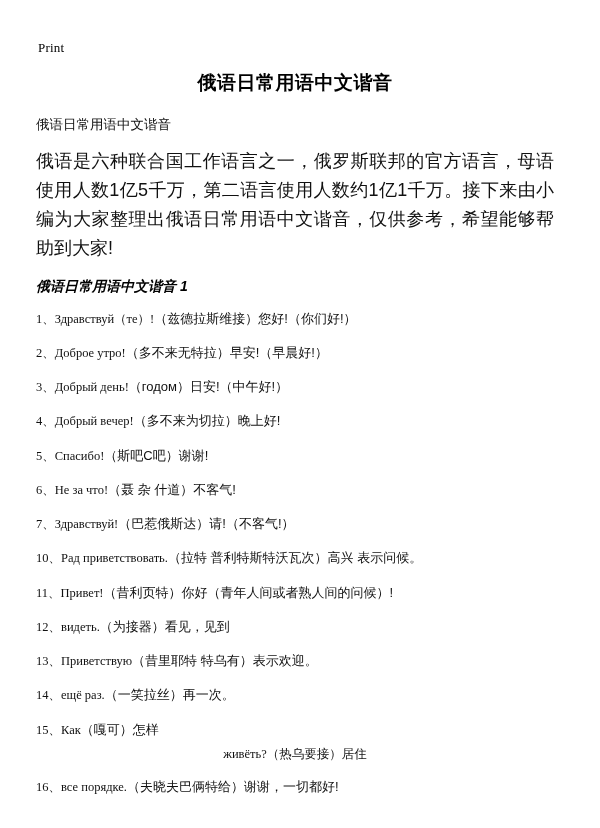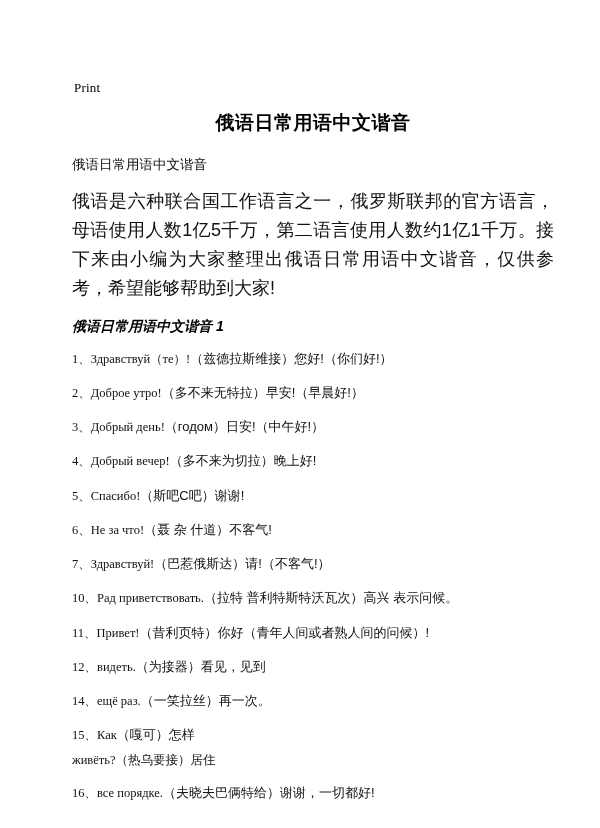--- a/index.html
+++ b/index.html
@@ -11,23 +11,22 @@
     width: 600px;
     height: 828px;
     font-family: "Liberation Serif", "DejaVu Serif", serif;
     color: #1a1a1a;
     overflow: hidden;
   }
   .page {
     width: 600px;
     height: 724px;
     box-sizing: border-box;
-    padding: 40px 46px 10px 72px;
+    padding: 40px 46px 10px 36px;
     position: relative;
-    margin-top: 40px;
   }
   .print-link {
     font-family: "Liberation Serif", "DejaVu Serif", serif;
     font-size: 13px;
     color: #000;
     margin: 0 0 14px 2px;
     letter-spacing: 0.2px;
   }
   .doc-title {
     text-align: center;
@@ -79,20 +78,21 @@
     margin-bottom: 14px;
   }
   .line-wrap .line {
     margin-bottom: 6px;
   }
   .sub-line {
     font-family: "Liberation Serif", "DejaVu Serif", serif;
     font-size: 12.5px;
     margin: 0;
     color: #111;
+    text-align: center;
   }
 </style>
 </head>
 <body>
 
 <div class="page">
 
   <div class="print-link">Print</div>
 
   <h1 class="doc-title">俄语日常用语中文谐音</h1>
@@ -138,20 +138,23 @@
   </div>
 
   <div class="line">
     <span class="ru">11、</span><span class="ru">Привет!</span><span class="cn">（昔利页特）你好（青年人间或者熟人间的问候）!</span>
   </div>
 
   <div class="line">
     <span class="ru">12、</span><span class="ru">видеть.</span><span class="cn">（为接器）看见，见到</span>
   </div>
 
+  <div class="line">
+    <span class="ru">13、</span><span class="ru">Приветствую</span><span class="cn">（昔里耶特 特乌有）表示欢迎。</span>
+  </div>
 
   <div class="line">
     <span class="ru">14、</span><span class="ru">ещё раз.</span><span class="cn">（一笑拉丝）再一次。</span>
   </div>
 
   <div class="line-wrap">
     <div class="line">
       <span class="ru">15、</span><span class="ru">Как</span><span class="cn">（嘎可）怎样</span>
     </div>
     <div class="sub-line">

